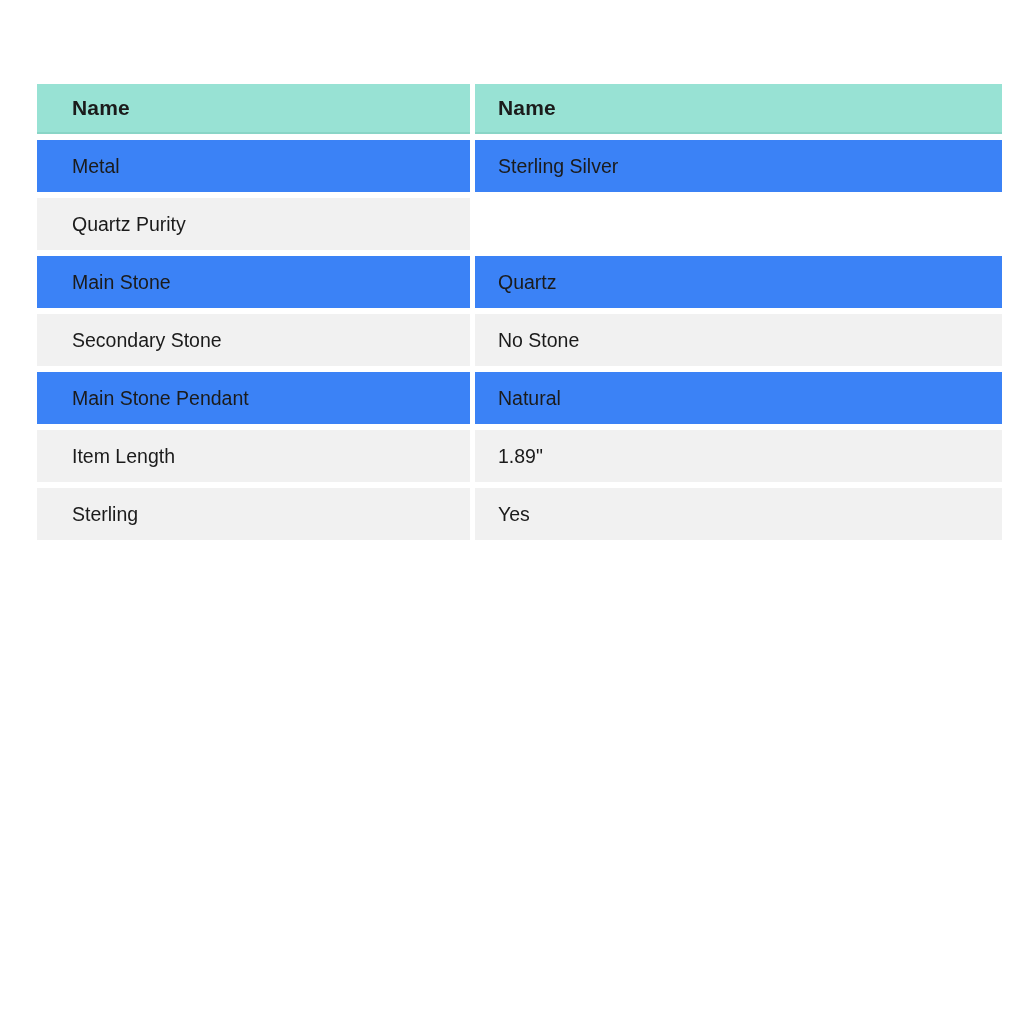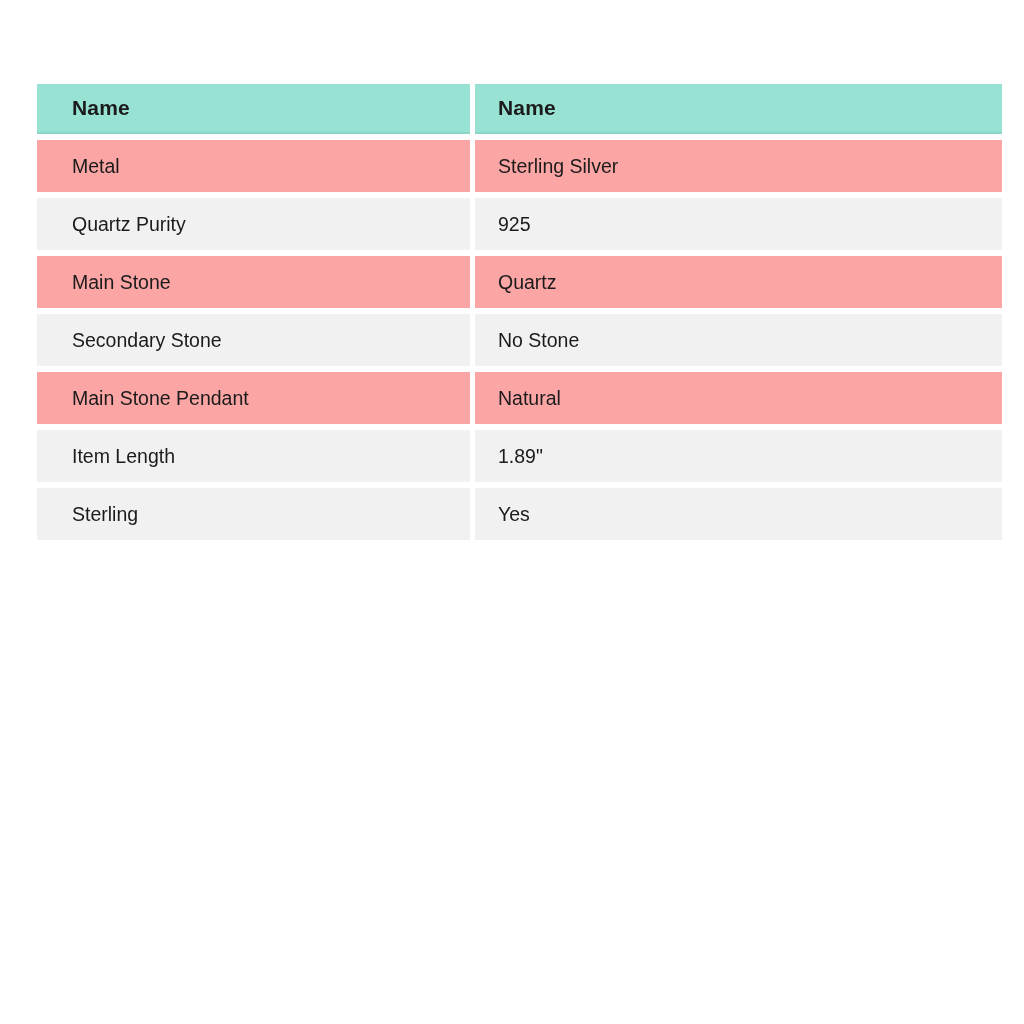--- a/index.html
+++ b/index.html
@@ -29,21 +29,21 @@
     width: 965px;
   }
   .row {
     display: flex;
     gap: 5px;
     margin-bottom: 6px;
   }
   .cell {
     display: flex;
     align-items: center;
-    background: #fca5a5;
+    background: #3b82f6;
   }
   .name-col {
     width: 433px;
     padding-left: 35px;
   }
   .value-col {
     flex: 1;
     padding-left: 23px;
   }
   .header-row {
@@ -76,21 +76,20 @@
     <div class="cell name-col">Name</div>
     <div class="cell value-col">Name</div>
   </div>
   <div id="table-body">
       <div class="row data-row">
         <div class="cell name-col">Metal</div>
         <div class="cell value-col">Sterling Silver</div>
       </div>
       <div class="row data-row alt">
         <div class="cell name-col">Quartz Purity</div>
-        <div class="cell value-col">925</div>
       </div>
       <div class="row data-row">
         <div class="cell name-col">Main Stone</div>
         <div class="cell value-col">Quartz</div>
       </div>
       <div class="row data-row alt">
         <div class="cell name-col">Secondary Stone</div>
         <div class="cell value-col">No Stone</div>
       </div>
       <div class="row data-row">

